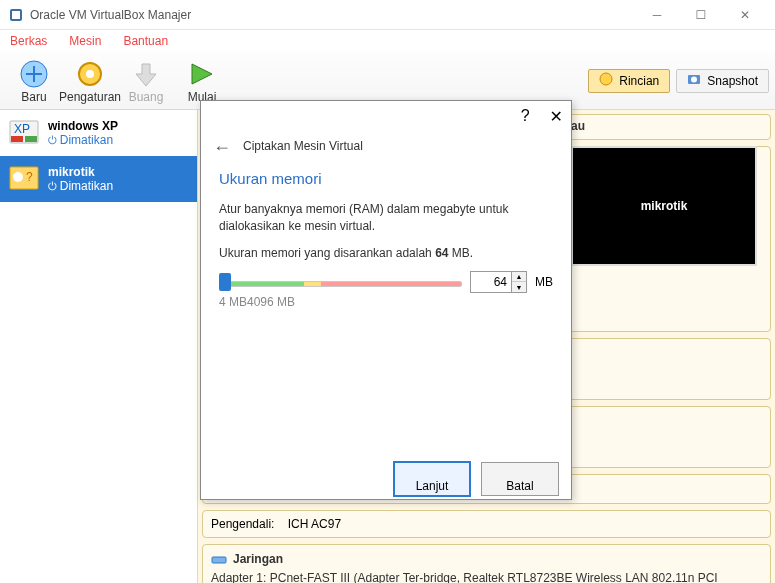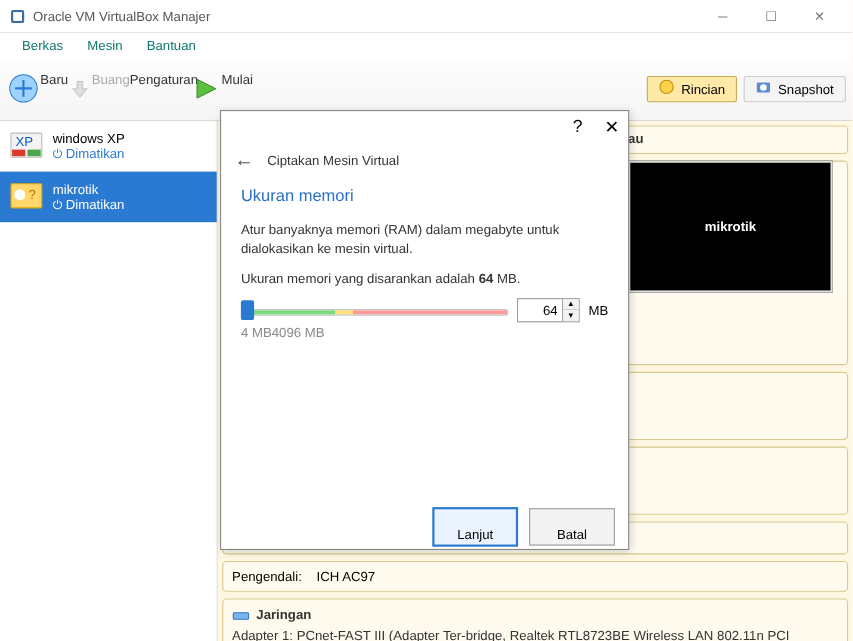--- a/index.html
+++ b/index.html
@@ -2,37 +2,37 @@
 <html><head>
 <meta charset="utf-8">
 <style>
 * { box-sizing: border-box; margin: 0; padding: 0; font-family: "Segoe UI", Tahoma, sans-serif; font-size: 12px; }
 body { width: 775px; height: 583px; background: #fff; overflow: hidden; position: relative; }
 
 .titlebar { height: 30px; background: #fff; display: flex; align-items: center; padding: 0 8px; border-bottom: 1px solid #e5e5e5; }
 .titlebar .app-icon { width: 16px; height: 16px; margin-right: 6px; }
 .titlebar .title { color: #555; flex: 1; }
 .titlebar .win-btn { width: 44px; height: 28px; display: flex; align-items: center; justify-content: center; color: #777; }
-.menubar { height: 22px; display: flex; align-items: center; padding: 0 16px; gap: 14px; color: #0f766e; }
+.menubar { height: 22px; display: flex; align-items: center; padding: 0 6px; gap: 14px; color: #ef4444; }
 .menubar span { padding: 2px 4px; }
 
 .toolbar { height: 58px; display: flex; align-items: center; padding: 2px 6px; background: linear-gradient(#fdfdfd,#f5f5f5); border-bottom: 1px solid #d9d9d9; }
-.tool { display: flex; width: 56px; font-size: 11px; color: #333; }
+.tool { display: flex; flex-direction: column; align-items: center; width: 56px; font-size: 11px; color: #333; }
 .tool.disabled { color: #aaa; }
 .tool .glyph { width: 32px; height: 32px; display: flex; align-items: center; justify-content: center; }
 .tool-spacer { flex: 1; }
 .flatbtn { height: 24px; border: 1px solid #c7a95a; background: #ffe9a8; padding: 2px 10px; display: flex; align-items: center; gap: 6px; border-radius: 2px; }
 .flatbtn.plain { background: #f4f4f4; border-color: #ccc; }
 
 .content { display: flex; height: calc(583px - 30px - 22px - 58px); }
 .vmlist { width: 198px; border-right: 1px solid #d9d9d9; background: #fff; }
 .vm-item { display: flex; align-items: center; gap: 8px; padding: 6px 8px; height: 46px; }
 .vm-item.selected { background: #2a7ad1; color: #fff; }
 .vm-item .vm-icon { width: 32px; height: 32px; text-align: right; }
-.vm-item .vm-name { font-weight: normal; }
+.vm-item .vm-name { font-weight: bold; }
 .vm-item .vm-state { font-size: 11px; }
 .vm-item:not(.selected) .vm-state { color: #2a7ad1; }
 
 .details { flex: 1; background: #fff7e2; padding: 4px; position: relative; overflow: hidden; }
 .panel { border: 1px solid #d8c98f; border-radius: 4px; background: #fffaee; margin-bottom: 6px; padding: 6px 8px; }
 .panel .ptitle { font-weight: bold; color: #333; }
 .preview { width: 186px; height: 120px; background: #000; color: #fff; display: flex; align-items: center; justify-content: center; font-family: Georgia, serif; font-size: 20px; font-weight: bold; border: 2px solid #ddd; position: absolute; right: 18px; top: 36px; }
 
 .dialog { position: absolute; left: 200px; top: 100px; width: 372px; height: 400px; background: #fff; border: 1px solid #888; box-shadow: 2px 2px 8px rgba(0,0,0,0.2); z-index: 10; }
 .dlg-top { height: 30px; display: flex; align-items: center; justify-content: flex-end; padding: 0 8px; gap: 20px; }
@@ -81,36 +81,36 @@
 <div class="toolbar">
   <div class="tool">
     <span class="glyph">
         <svg viewBox="0 0 32 32">
           <circle cx="16" cy="16" r="13" fill="#9fd3ff" stroke="#2a7ad1"></circle>
           <path d="M8 16 L24 16 M16 8 L16 24" stroke="#2a7ad1" stroke-width="2"></path>
         </svg>
       </span>
     <span>Baru</span>
   </div>
-  <div class="tool disabled">
-    <span class="glyph">
-        <svg viewBox="0 0 32 32">
-          <path d="M16 4 L26 16 L20 16 L20 26 L12 26 L12 16 L6 16 Z" fill="#ddd" stroke="#bbb" transform="rotate(180 16 16)"></path>
-        </svg>
-      </span>
-    <span>Buang</span>
-  </div>
   <div class="tool">
     <span class="glyph">
         <svg viewBox="0 0 32 32">
           <circle cx="16" cy="16" r="11" fill="#ffd24d" stroke="#c98f00" stroke-width="2"></circle>
           <circle cx="16" cy="16" r="4" fill="#fff"></circle>
         </svg>
       </span>
     <span>Pengaturan</span>
+  </div>
+  <div class="tool disabled">
+    <span class="glyph">
+        <svg viewBox="0 0 32 32">
+          <path d="M16 4 L26 16 L20 16 L20 26 L12 26 L12 16 L6 16 Z" fill="#ddd" stroke="#bbb" transform="rotate(180 16 16)"></path>
+        </svg>
+      </span>
+    <span>Buang</span>
   </div>
   <div class="tool">
     <span class="glyph">
         <svg viewBox="0 0 32 32">
           <path d="M6 6 L26 16 L6 26 Z" fill="#5bbf3f" stroke="#2e7d1e"></path>
         </svg>
       </span>
     <span>Mulai</span>
   </div>
   <div class="tool-spacer"></div>

